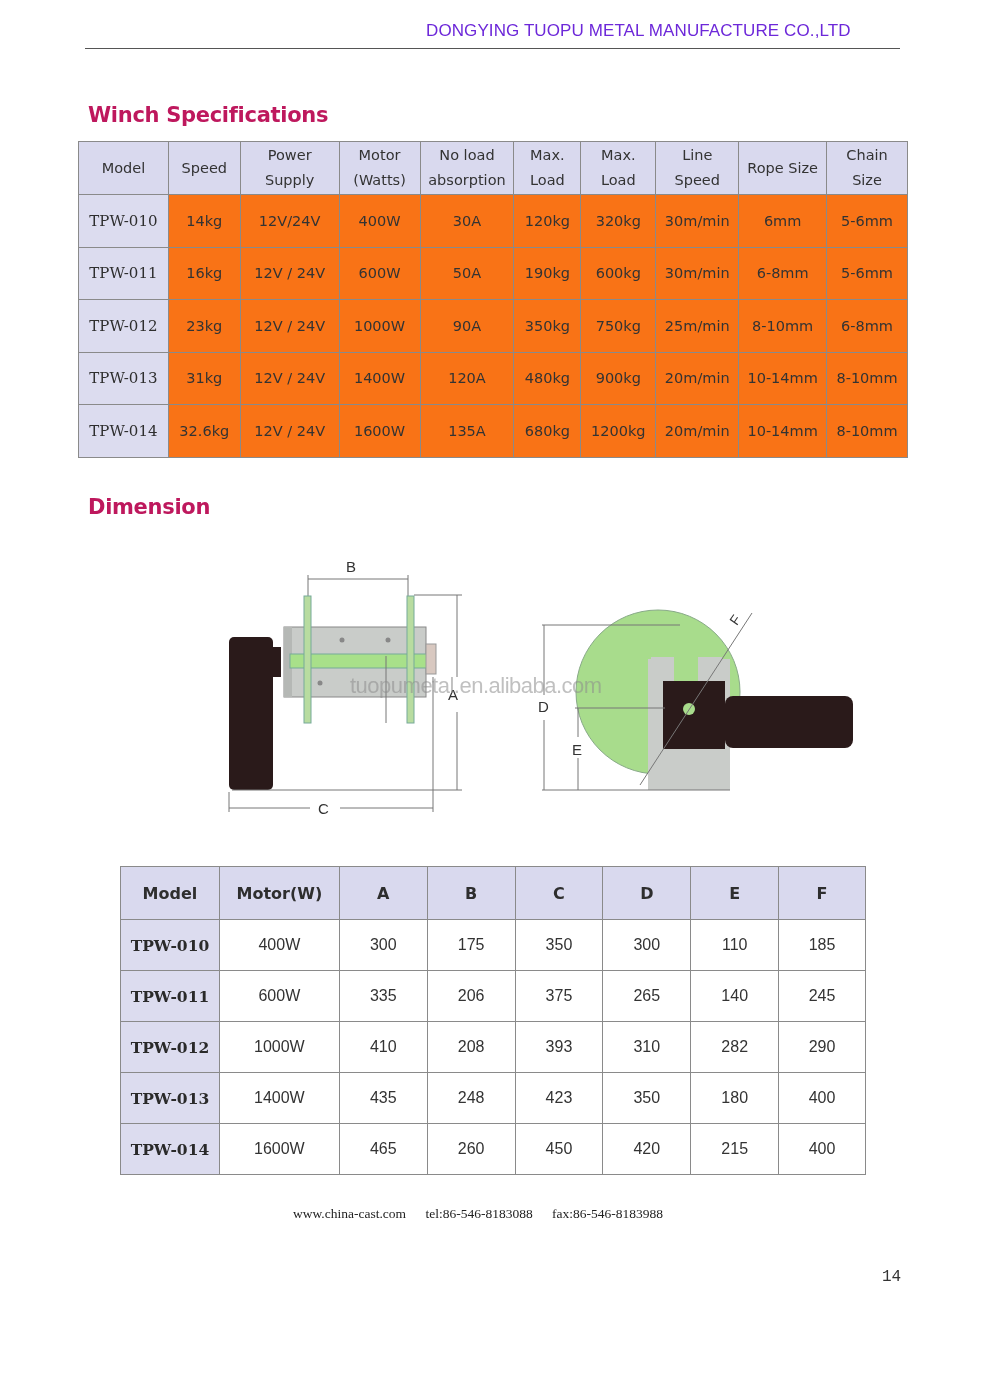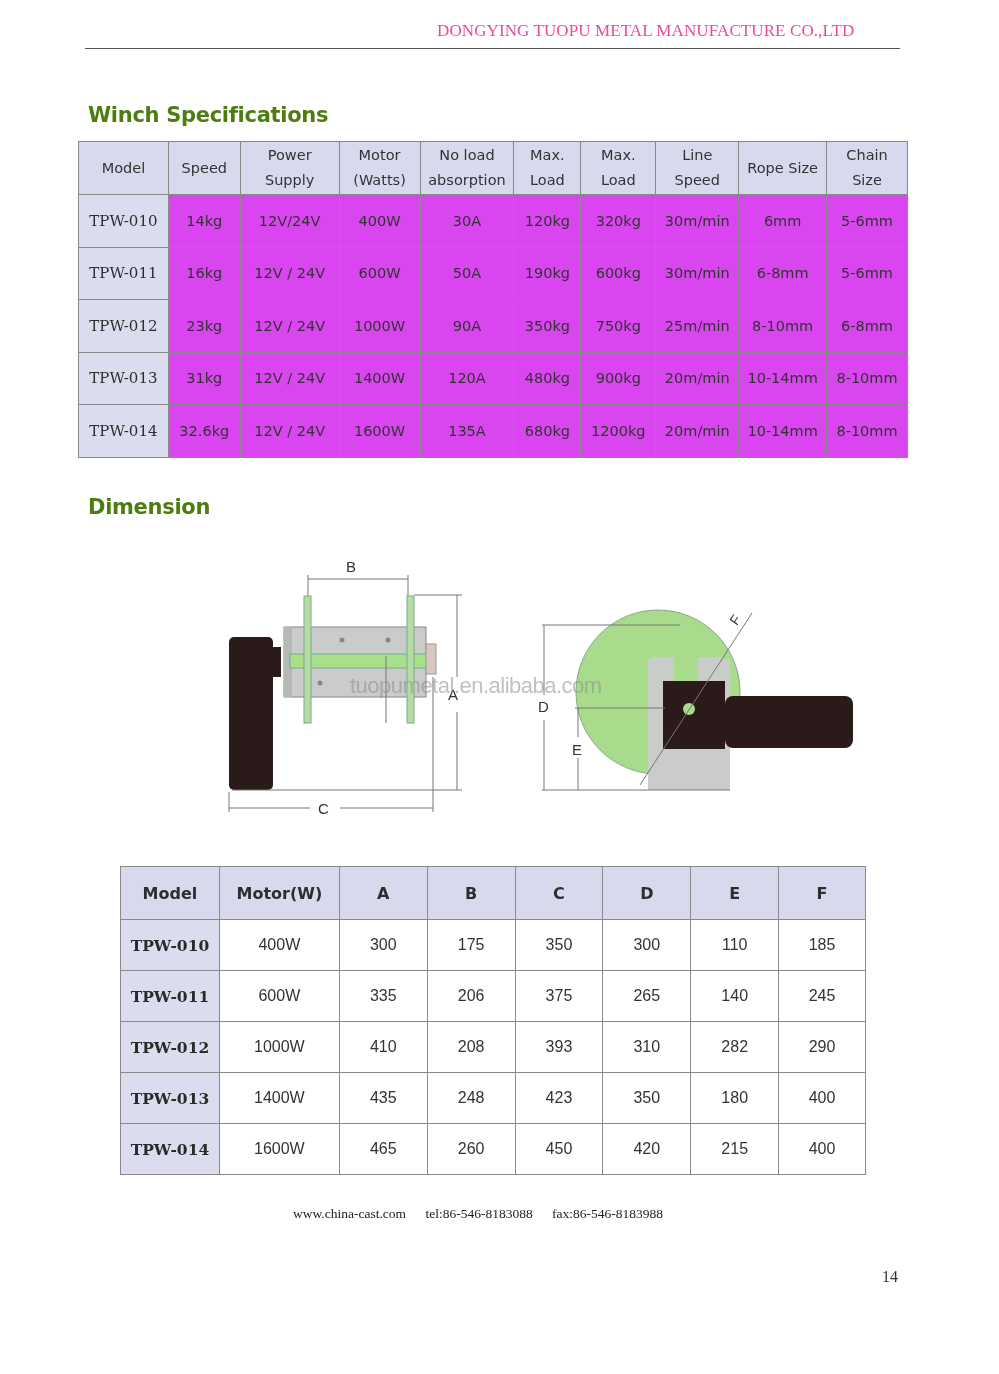--- a/index.html
+++ b/index.html
@@ -1,38 +1,38 @@
 <!DOCTYPE html>
 <html><head>
 <meta charset="utf-8">
 <style>
   html, body { margin:0; padding:0; }
   body { width:999px; height:1374px; background:#ffffff; position:relative; overflow:hidden; font-family:"DejaVu Sans", sans-serif; color:#333; }
-  .company { position:absolute; top:21px; left:437px; font-family:Liberation Serif, serif; font-size:17px; color:#ec4899; letter-spacing:0.1px; white-space:nowrap; }
+  .company { position:absolute; top:21px; left:426px; font-family:Liberation Sans, sans-serif; font-size:17px; color:#6d28d9; letter-spacing:0.1px; white-space:nowrap; }
   .header-rule { position:absolute; top:48px; left:85px; width:815px; height:1px; background:#555; }
-  .section-title { position:absolute; font-family:"DejaVu Sans", sans-serif; font-weight:bold; font-size:21px; color:#4d7c0f; letter-spacing:-0.3px; }
+  .section-title { position:absolute; font-family:"DejaVu Sans", sans-serif; font-weight:bold; font-size:21px; color:#be185d; letter-spacing:-0.3px; }
   .t1 { top:103px; left:88px; }
   .t2 { top:495px; left:88px; }
 
   table { border-collapse:collapse; position:absolute; }
   td, th { border:1px solid #8a8a8a; text-align:center; padding:0; }
   .spec { top:141px; left:78px; width:830px; font-size:14.5px; font-family:"DejaVu Sans", sans-serif; color:#333; }
   .spec th { background:#d9d9ee; font-weight:normal; height:52px; line-height:25px; }
-  .spec td { height:51.5px; background:#d946ef; }
+  .spec td { height:51.5px; background:#f97316; }
   .spec td.model { background:#dcdcef; font-family:"DejaVu Serif", serif; font-size:15px; color:#2e2e2e; }
 
   .dim { top:866px; left:120px; width:746px; font-size:15px; color:#333; }
   .dim th { background:#d9d9ee; font-weight:bold; height:52px; font-family:"DejaVu Sans", sans-serif; font-size:16px; color:#2e2e2e; }
   .dim td { height:50px; background:#fff; font-family:"Liberation Sans", sans-serif; font-size:16px; color:#333; }
   .dim td.model { background:#dcdcef; font-family:"DejaVu Serif", serif; font-weight:bold; font-size:15.5px; color:#2a2a2a; }
 
   .drawing { position:absolute; }
   .footer { position:absolute; top:1206px; left:293px; font-family:"Liberation Serif", serif; font-size:13.5px; color:#222; white-space:nowrap; }
   .footer span { margin-right:16px; }
-  .page-num { position:absolute; top:1268px; left:882px; font-family:Liberation Serif, serif; font-size:16px; color:#333; }
+  .page-num { position:absolute; top:1268px; left:882px; font-family:Liberation Mono, monospace; font-size:16px; color:#333; }
   .watermark { position:absolute; top:673px; left:350px; font-family:"Liberation Sans", sans-serif; font-size:22px; color:rgba(140,140,140,0.55); white-space:nowrap; letter-spacing:-0.5px;text-align:center; }
 </style>
 </head>
 <body>
 
 <div class="company">DONGYING TUOPU METAL MANUFACTURE CO.,LTD</div>
 <div class="header-rule"></div>
 
 <div class="section-title t1">Winch Specifications</div>
 

